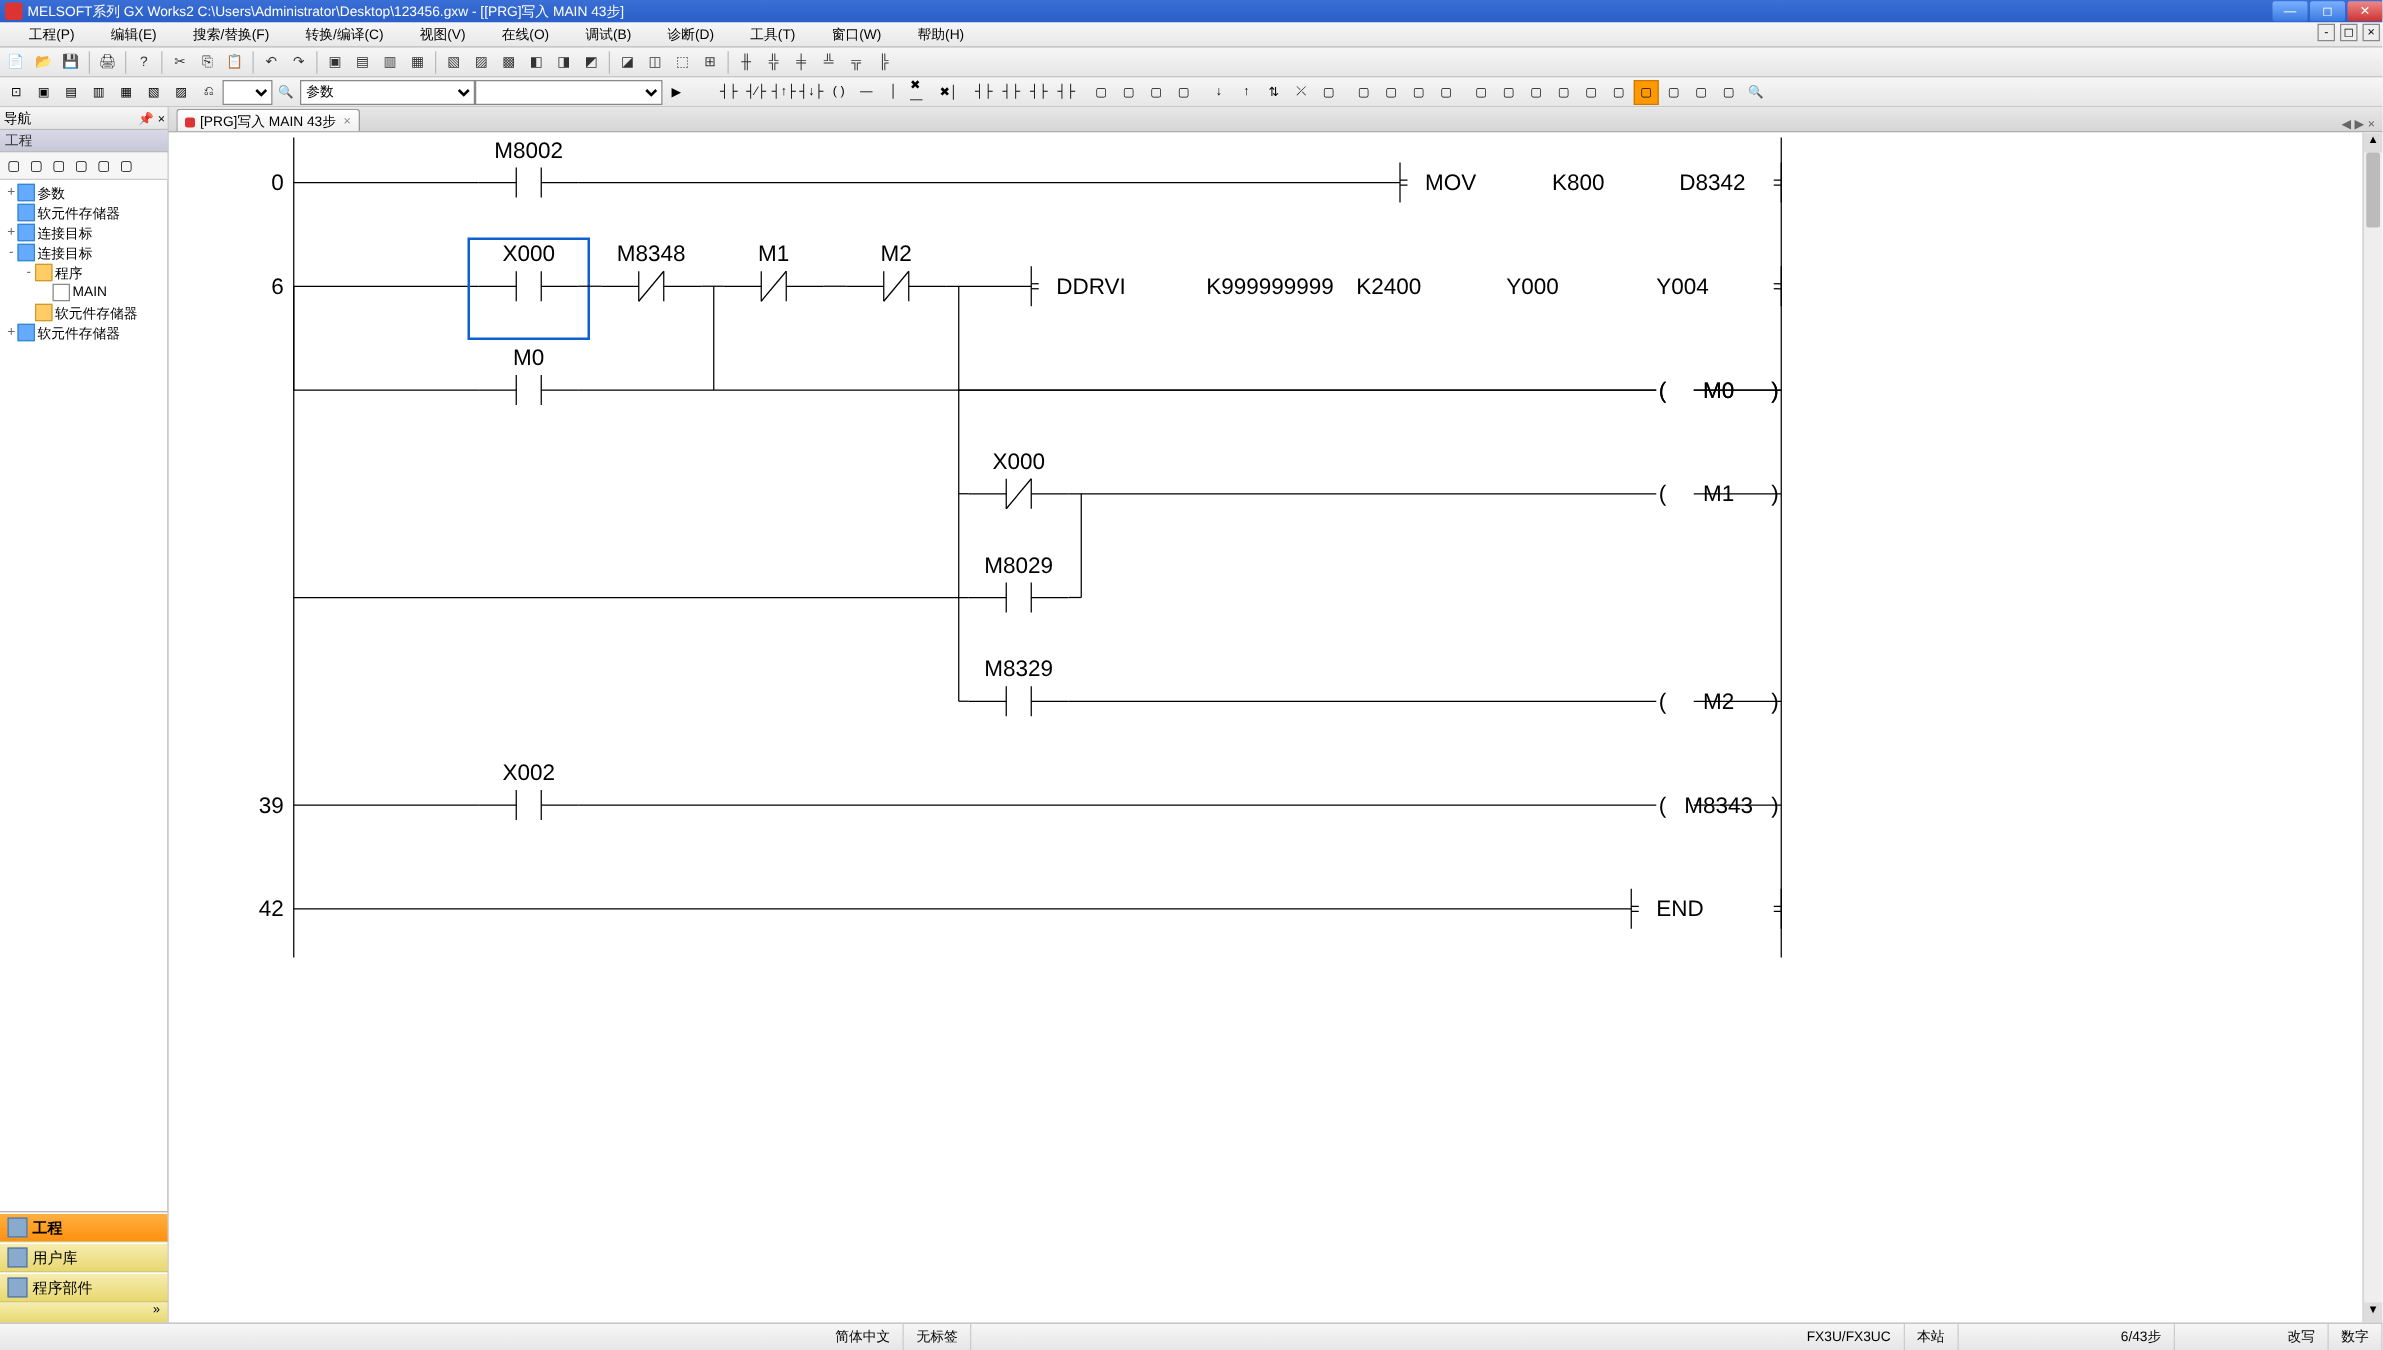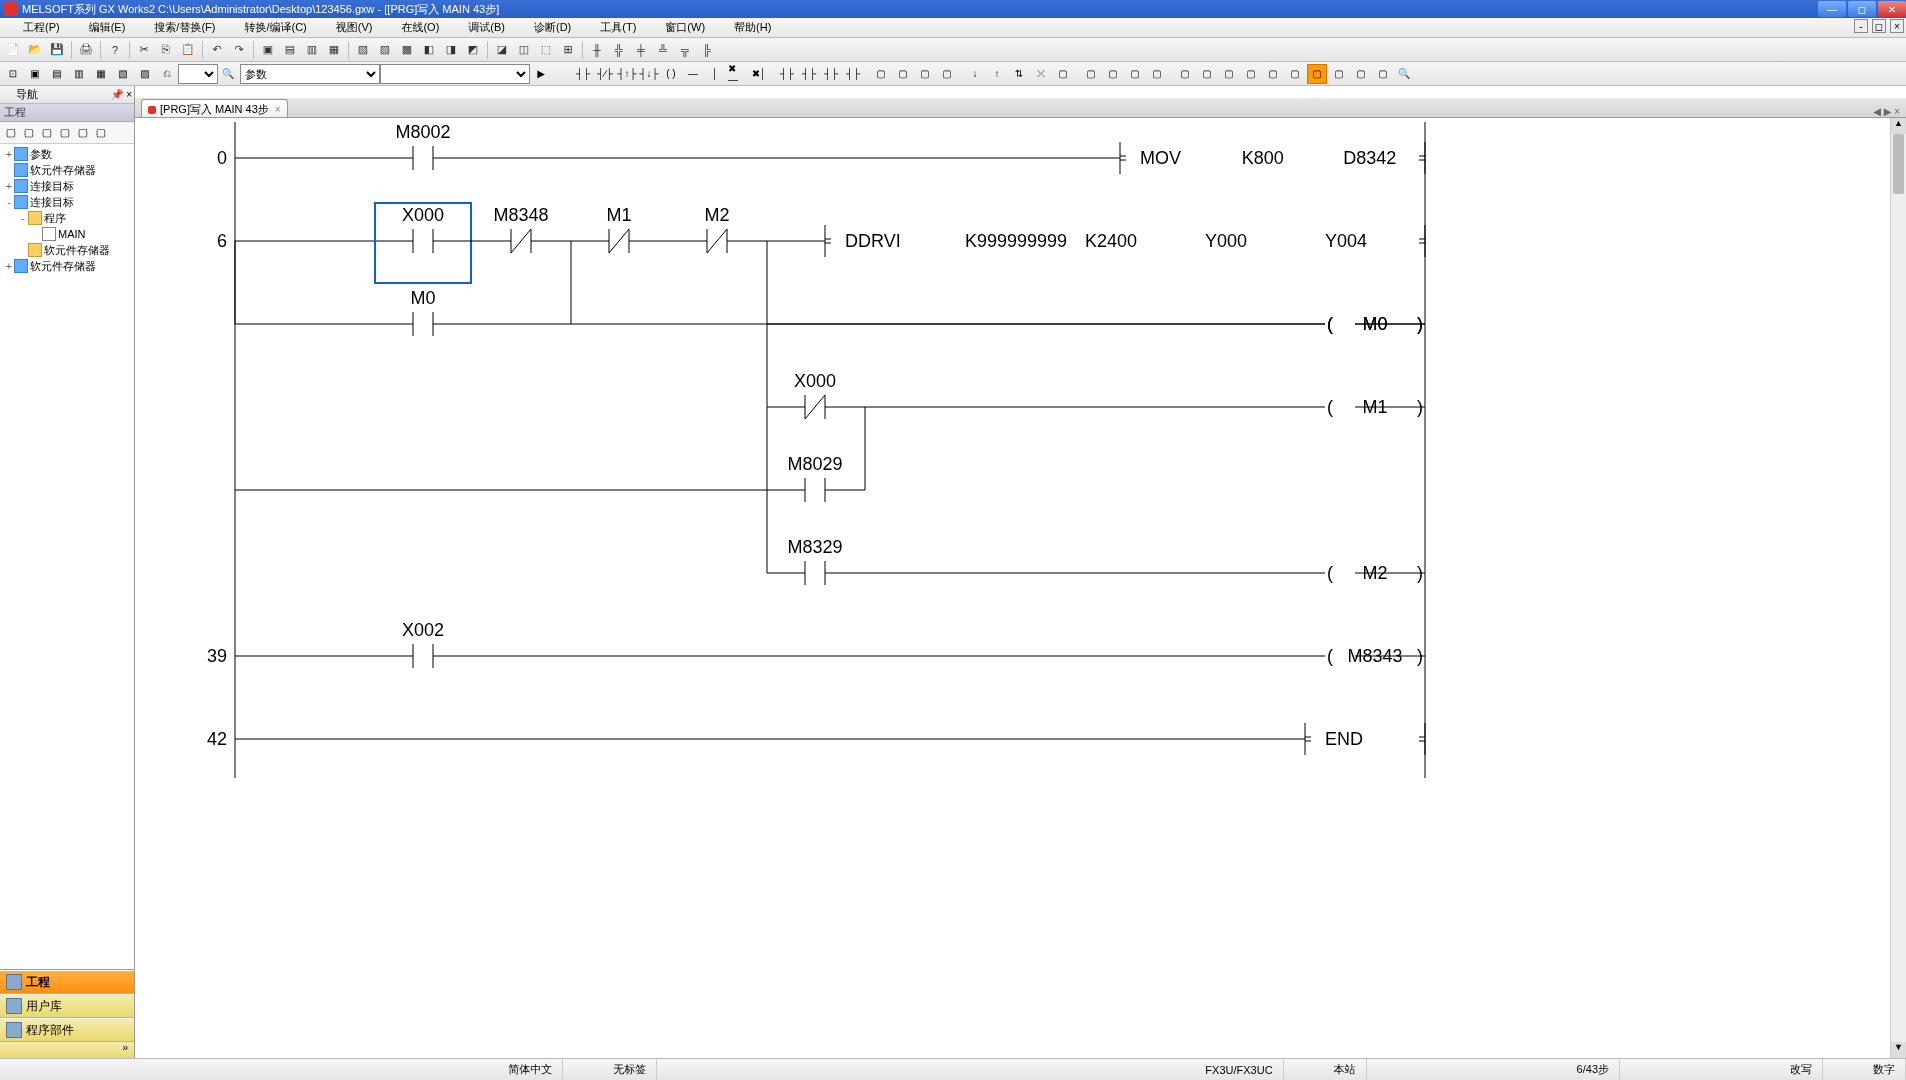--- a/index.html
+++ b/index.html
@@ -22,55 +22,55 @@
 .toolbar .sep { width: 1px; height: 18px; background: #bbb; margin: 0 3px; }
 
 .toolbar2 { height: 24px; background: linear-gradient(#f6f6f6,#e6e6e6); border-bottom: 1px solid #bbb; display: flex; align-items: center; padding-left: 2px; }
 .toolbar2 .tbtn { width: 20px; height: 20px; margin: 0 1px; border: 1px solid transparent; display: flex; align-items: center; justify-content: center; font-size: 10px; }
 .toolbar2 .combo { height: 20px; font-size: 11px; border: 1px solid #888; background: #fff; }
 .tbtn.orange { background: #f90; border-color: #c70; }
 
 .body-area { position: absolute; top: 86px; bottom: 22px; left: 0; right: 0; display: flex; }
 
 .nav-panel { width: 135px; background: #fff; border-right: 1px solid #999; display: flex; flex-direction: column; }
-.nav-header { height: 18px; background: linear-gradient(#f6f6f6,#e6e6e6); border-bottom: 1px solid #bbb; font-size: 11px; padding-left: 16px; display: flex; align-items: center; }
+.nav-header { height: 18px; background: linear-gradient(#f6f6f6,#e6e6e6); border-bottom: 1px solid #bbb; font-size: 11px; padding-left: 3px; display: flex; align-items: center; }
 .nav-header .pin { margin-left: auto; font-size: 10px; padding-right: 2px; }
 .nav-sub { height: 18px; background: linear-gradient(#d8d8e8,#c8c8d8); font-size: 11px; padding-left: 4px; display: flex; align-items: center; border-bottom: 1px solid #aaa; color: #333; }
 .nav-tb { height: 22px; background: #f6f6f6; border-bottom: 1px solid #ccc; display: flex; align-items: center; padding-left: 2px; }
 .nav-tb .tbtn { width: 18px; height: 18px; font-size: 11px; display: flex; align-items: center; justify-content: center; }
 .tree { flex: 1; overflow: auto; font-size: 11px; padding-top: 2px; }
 .tree-item { display: flex; align-items: center; height: 16px; padding-left: 4px; white-space: nowrap; }
 .tree-item .tw { width: 10px; text-align: center; color: #666; }
 .tree-item .ic { width: 14px; height: 14px; margin-right: 2px; display: inline-flex; align-items: center; justify-content: center; font-size: 10px; }
 .ic-folder { background: #fc6; border: 1px solid #c93; }
 .ic-blue { background: #6af; border: 1px solid #38c; }
 .ic-doc { background: #fff; border: 1px solid #888; }
 .ind1 { padding-left: 18px; } .ind2 { padding-left: 32px; }
 
 .nav-bottom { border-top: 1px solid #999; }
 .nav-btn { height: 24px; background: linear-gradient(#f6ecb0,#e8d870); border-top: 1px solid #fff; border-bottom: 1px solid #c8b850; font-size: 12px; display: flex; align-items: center; padding-left: 6px; }
 .nav-btn.active { background: linear-gradient(#ffb040,#ff9010); font-weight: bold; }
 .nav-btn .ic2 { width: 16px; height: 16px; margin-right: 4px; background: #8ac; border: 1px solid #579; }
 .nav-chev { height: 16px; background: linear-gradient(#f6ecb0,#e8d870); text-align: right; padding-right: 6px; font-size: 10px; }
 
 .editor-area { flex: 1; display: flex; flex-direction: column; background: #fff; position: relative; }
-.tab-strip { height: 20px; background: linear-gradient(#e6e6e6,#d6d6d6); border-bottom: 1px solid #999; display: flex; align-items: flex-end; font-size: 11px; padding-left: 6px; margin-top: 12px; }
+.tab-strip { height: 20px; background: linear-gradient(#e6e6e6,#d6d6d6); border-bottom: 1px solid #999; display: flex; align-items: flex-end; font-size: 11px; padding-left: 6px; }
 .tab { height: 18px; background: linear-gradient(#fff,#f0f0f0); border: 1px solid #999; border-bottom: none; padding: 2px 6px 0 6px; display: flex; align-items: center; border-radius: 3px 3px 0 0; }
 .tab .dot { width: 8px; height: 8px; background: #d33; border-radius: 2px; margin-right: 4px; }
 .tab .x { margin-left: 6px; color: #888; font-size: 10px; }
 .tab-nav { margin-left: auto; padding-right: 6px; color: #666; font-size: 10px; }
 
 .ladder { flex: 1; position: relative; background: #fff; overflow: hidden; }
 .ladder svg { position: absolute; left: 0; top: 0; }
 .lbl { font-family: Arial, sans-serif; font-size: 18px; fill: #000; }
 .stepnum { font-family: Arial, sans-serif; font-size: 18px; fill: #000; text-anchor: end; }
 .rung-line { stroke: #000; stroke-width: 1; }
 .selbox { fill: none; stroke: #1060d0; stroke-width: 2; }
 
-.status-bar { position: absolute; bottom: 0; left: 0; right: 0; height: 22px; background: linear-gradient(#f6f6f6,#e6e6e6); border-top: 1px solid #bbb; font-size: 11px; display: flex; align-items: center; gap: 40px; }
+.status-bar { position: absolute; bottom: 0; left: 0; right: 0; height: 22px; background: linear-gradient(#f6f6f6,#e6e6e6); border-top: 1px solid #bbb; font-size: 11px; display: flex; align-items: center; }
 .status-bar .cell { padding: 0 10px; border-right: 1px solid #ccc; height: 100%; display: flex; align-items: center; }
 .status-bar .spacer { flex: 1; }
 
 .vscroll { position: absolute; right: 0; top: 0; bottom: 0; width: 16px; background: #eee; border-left: 1px solid #ccc; }
 .vscroll .thumb { position: absolute; left: 2px; right: 2px; top: 16px; height: 60px; background: #bbb; border-radius: 2px; }
 .vscroll .arr { position: absolute; left: 0; right: 0; height: 16px; text-align: center; font-size: 9px; background: #ddd; }
 .vscroll .arr.up { top: 0; } .vscroll .arr.dn { bottom: 0; }
 </style>
 </head>
 <body>

